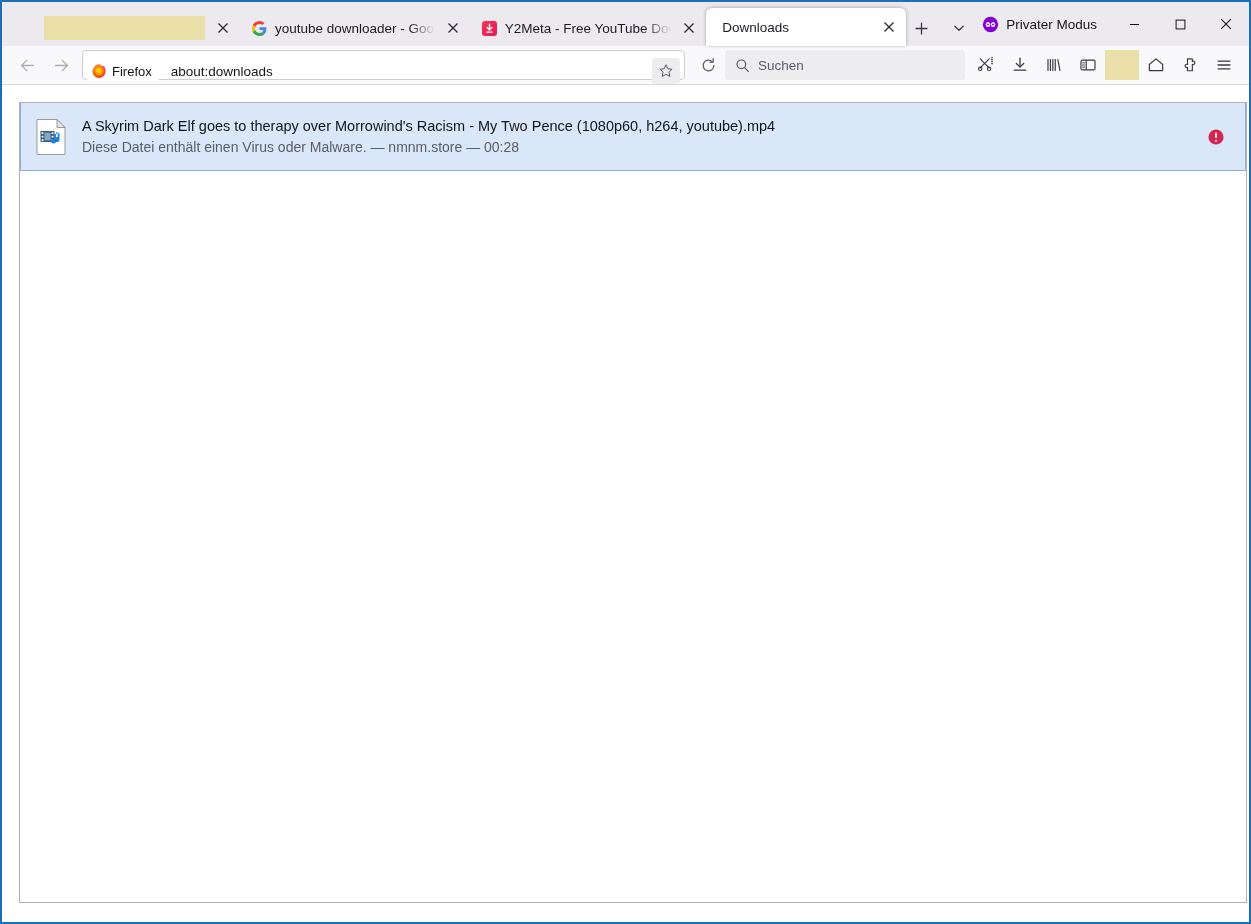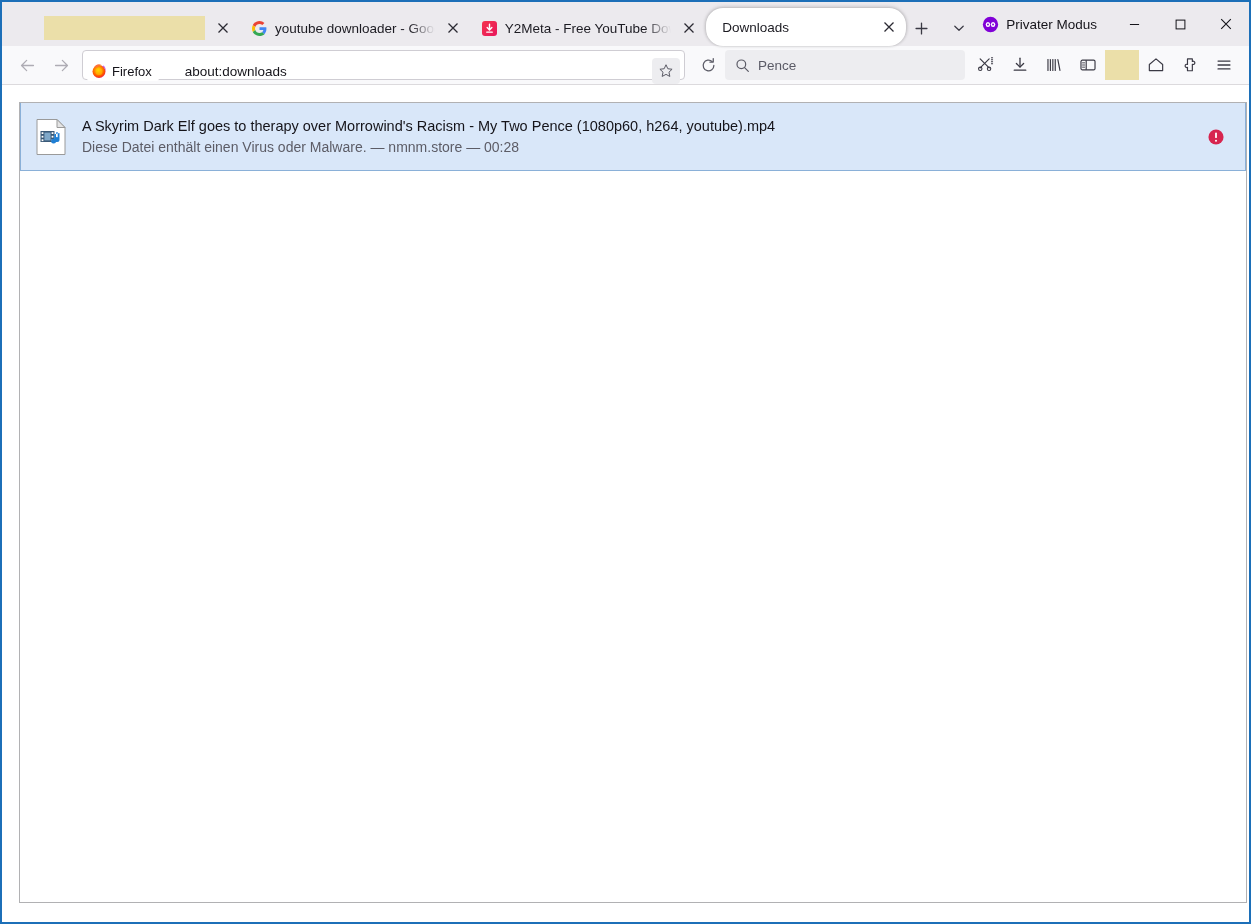--- a/index.html
+++ b/index.html
@@ -143,21 +143,21 @@
     background: #ffffff;
     border-radius: 3px;
     padding: 2px 7px 2px 4px;
     flex: 0 0 auto;
   }
   .ff-chip-label { font-size: 13px; color: #15141a; }
   .ff-logo { width: 16px; height: 16px; flex:0 0 16px; }
   .url-text {
     font-size: 13.5px;
     color: #15141a;
-    margin-left: 26px;
+    margin-left: 12px;
     flex: 1 1 auto;
     white-space: nowrap;
     overflow: hidden;
   }
   .urlbar-icon {
     width: 28px; height: 26px;
     display: flex; align-items: center; justify-content: center;
     border-radius: 4px;
     color: #5b5b66;
     flex: 0 0 auto;
@@ -287,21 +287,21 @@
         </svg>
       </span>
       <span class="tab-title">Y2Meta - Free YouTube Dow</span>
       <span class="tab-close">
         <svg width="12" height="12" viewBox="0 0 12 12">
           <path d="M1.5 1.5 L10.5 10.5 M10.5 1.5 L1.5 10.5" stroke="currentColor" stroke-width="1.3" fill="none"></path>
         </svg>
       </span>
     </div>
 
-    <div class="tab active" style="min-width:200px;padding-left:16px;border-radius:17px;">
+    <div class="tab active" style="min-width:200px;padding-left:16px;">
       <span class="tab-title" style="flex:1 1 auto;-webkit-mask-image:none;mask-image:none;">Downloads</span>
       <span class="tab-close">
         <svg width="12" height="12" viewBox="0 0 12 12">
           <path d="M1.5 1.5 L10.5 10.5 M10.5 1.5 L1.5 10.5" stroke="currentColor" stroke-width="1.3" fill="none"></path>
         </svg>
       </span>
     </div>
 
     <div class="newtab-btn">
       <svg width="15" height="15" viewBox="0 0 16 16">
@@ -394,21 +394,21 @@
       </svg>
     </div>
 
     <div class="searchbar">
       <span style="display:flex;color:#5b5b66;">
         <svg width="15" height="15" viewBox="0 0 18 18">
           <circle cx="7.6" cy="7.6" r="5.2" stroke="currentColor" stroke-width="1.45" fill="none"></circle>
           <path d="M11.5 11.5 L16 16" stroke="currentColor" stroke-width="1.45" stroke-linecap="round"></path>
         </svg>
       </span>
-      <span class="search-ph">Pence</span>
+      <span class="search-ph">Suchen</span>
     </div>
 
     <div class="toolbar-icons">
 
       <div class="tb-icon">
         <svg width="18" height="18" viewBox="0 0 20 20">
           <path d="M3.5 3.2 L13.5 13.2 M13.5 3.2 L3.5 13.2" stroke="currentColor" stroke-width="1.3" fill="none" stroke-linecap="round"></path>
           <circle cx="3.6" cy="14.3" r="1.9" stroke="currentColor" stroke-width="1.2" fill="none"></circle>
           <circle cx="13.4" cy="14.3" r="1.9" stroke="currentColor" stroke-width="1.2" fill="none"></circle>
           <path d="M16 2 L18.5 2 M16 4.2 L18.5 4.2 M16 6.4 L18.5 6.4 M16 8.6 L18.5 8.6" stroke="currentColor" stroke-width="1.1" stroke-linecap="round" stroke-dasharray="1.4 1.2"></path>

